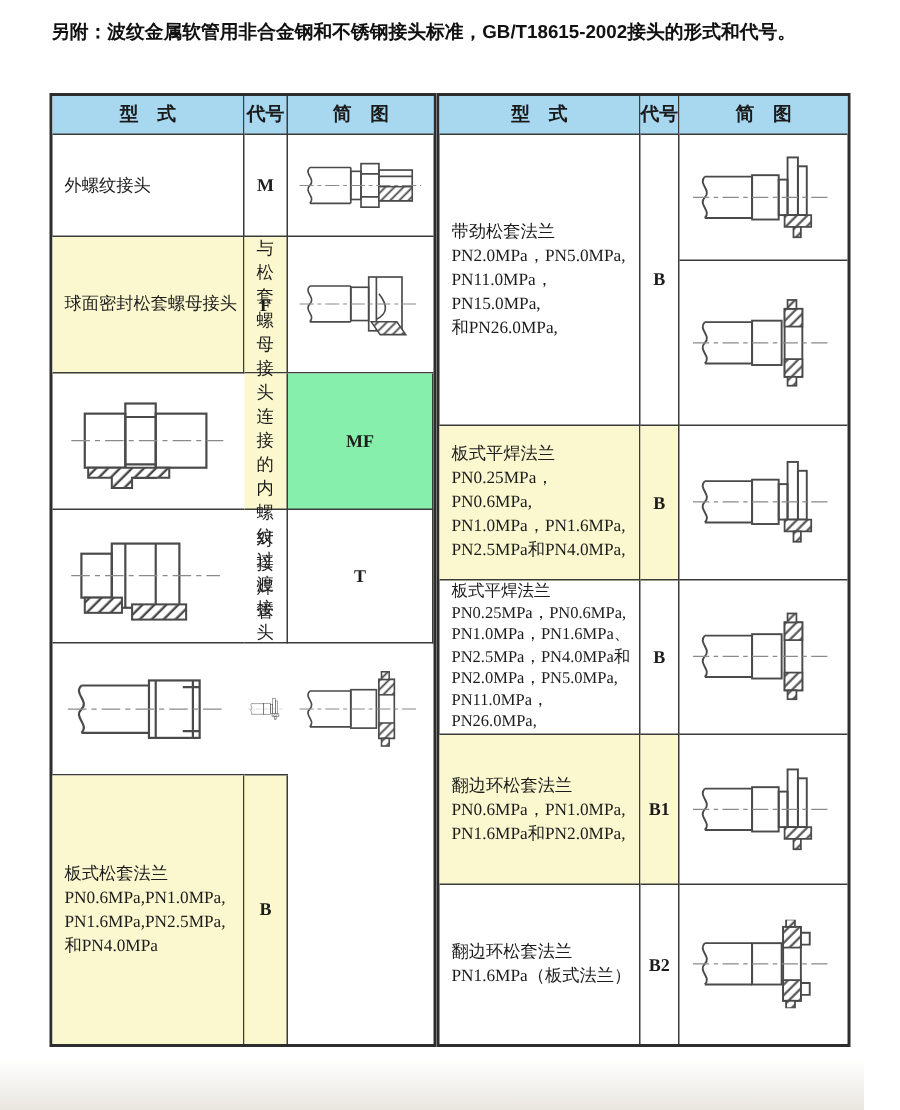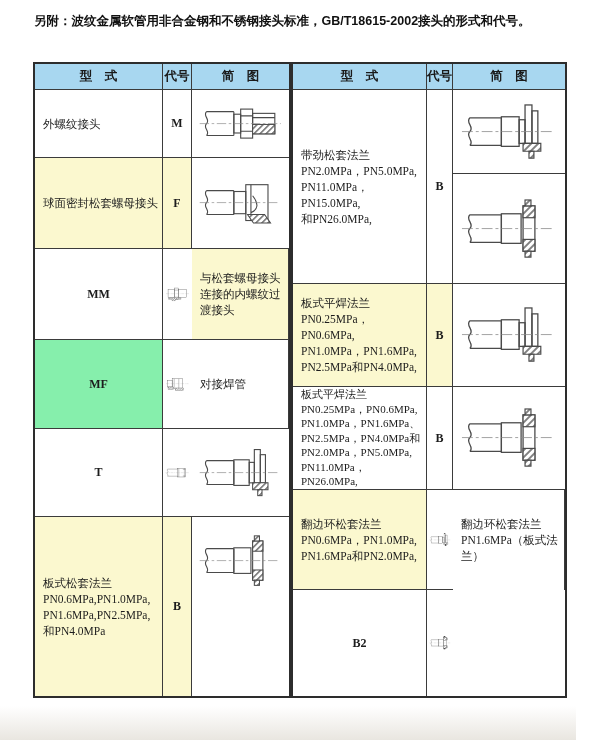--- a/index.html
+++ b/index.html
@@ -133,21 +133,20 @@
     </div>
 
     <div class="cell type" style="background: rgb(251, 248, 207);">球面密封松套螺母接头</div>
     <div class="cell code" style="background: rgb(251, 248, 207);">F</div>
     <div class="cell diag nr">
       <svg viewBox="0 0 100 60">
           <use href="#d-f"></use>
         </svg>
     </div>
 
-    <div class="cell code">MM</div>
     <div class="cell diag nr">
       <svg viewBox="0 0 100 60">
           <use href="#d-mm"></use>
         </svg>
     </div>
 
     <div class="cell type" style="background: rgb(251, 248, 207);">与松套螺母接头连接的内螺纹过渡接头</div>
     <div class="cell code" style="background: #86efac;">MF</div>
     <div class="cell diag nr">
       <svg viewBox="0 0 100 60">
@@ -221,20 +220,21 @@
     <div class="cell code">B</div>
     <div class="cell diag nr">
       <svg viewBox="0 0 100 60">
           <use href="#d-flb"></use>
         </svg>
     </div>
 
     <div class="cell type" style="background: rgb(251, 248, 207);">翻边环松套法兰
 PN0.6MPa，PN1.0MPa,
 PN1.6MPa和PN2.0MPa,</div>
+    <div class="cell code" style="background: rgb(251, 248, 207);">B1</div>
     <div class="cell diag nr">
       <svg viewBox="0 0 100 60">
           <use href="#d-fla"></use>
         </svg>
     </div>
 
     <div class="cell type nb">翻边环松套法兰
 PN1.6MPa（板式法兰）</div>
     <div class="cell code nb">B2</div>
     <div class="cell diag nr nb">

